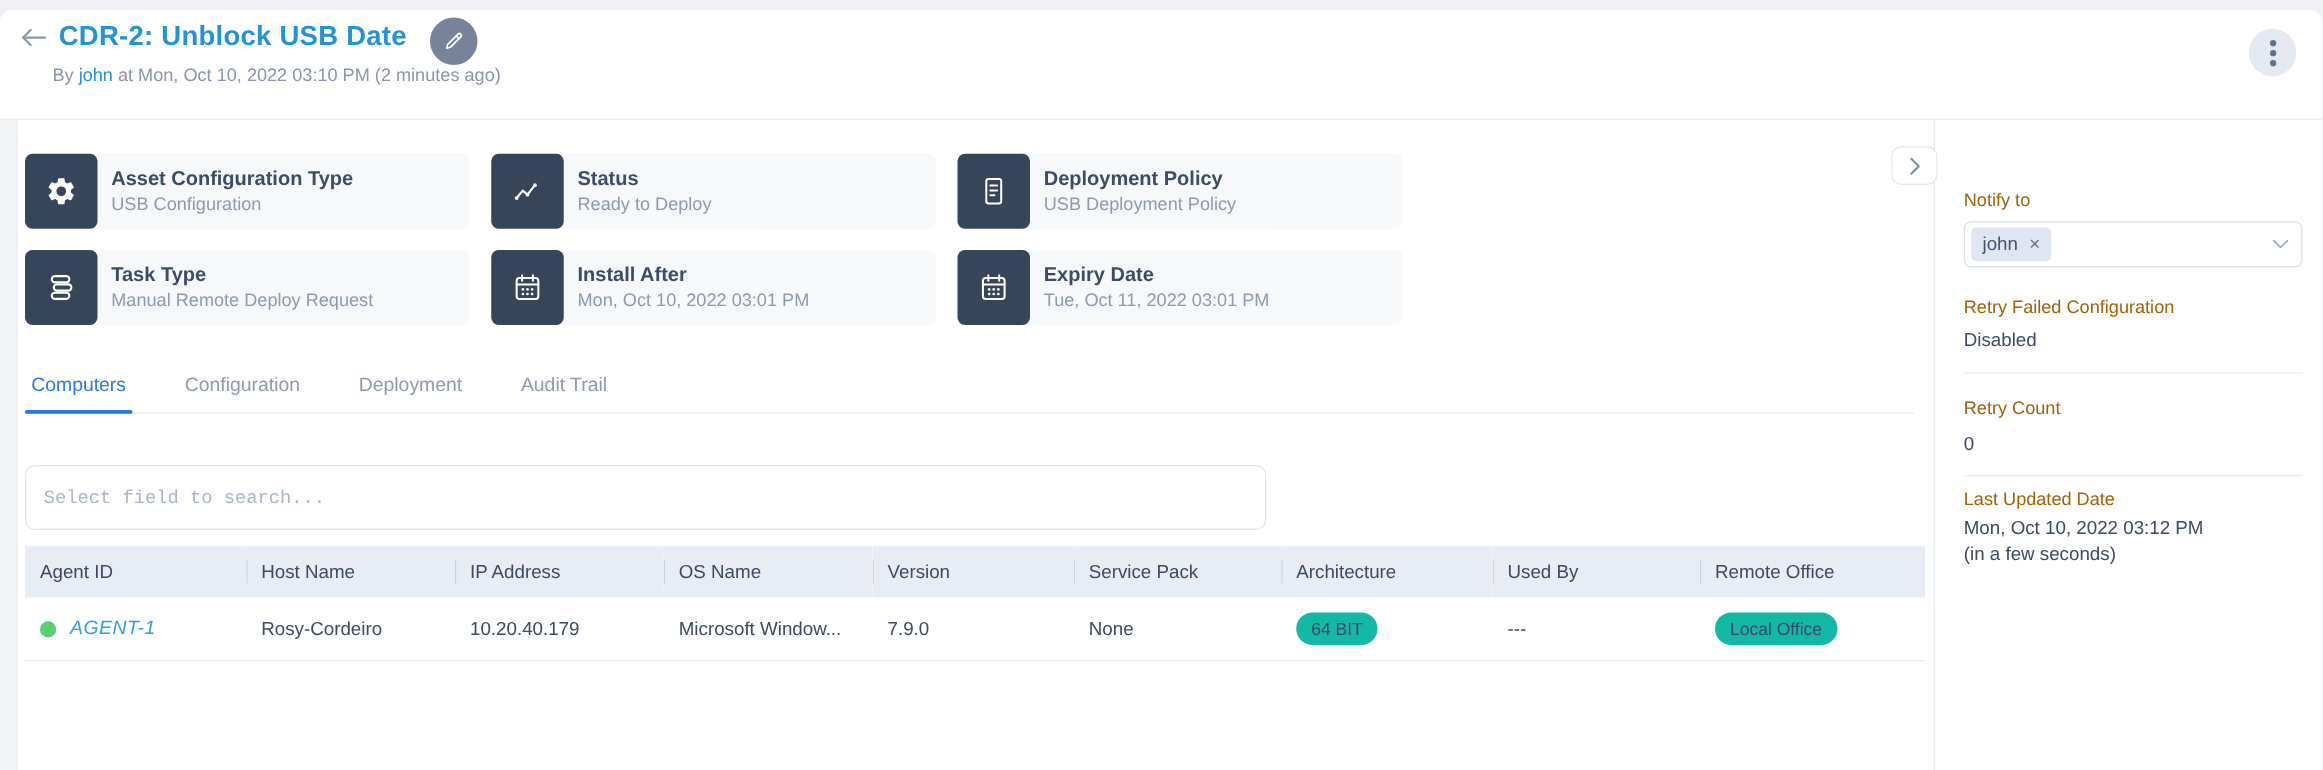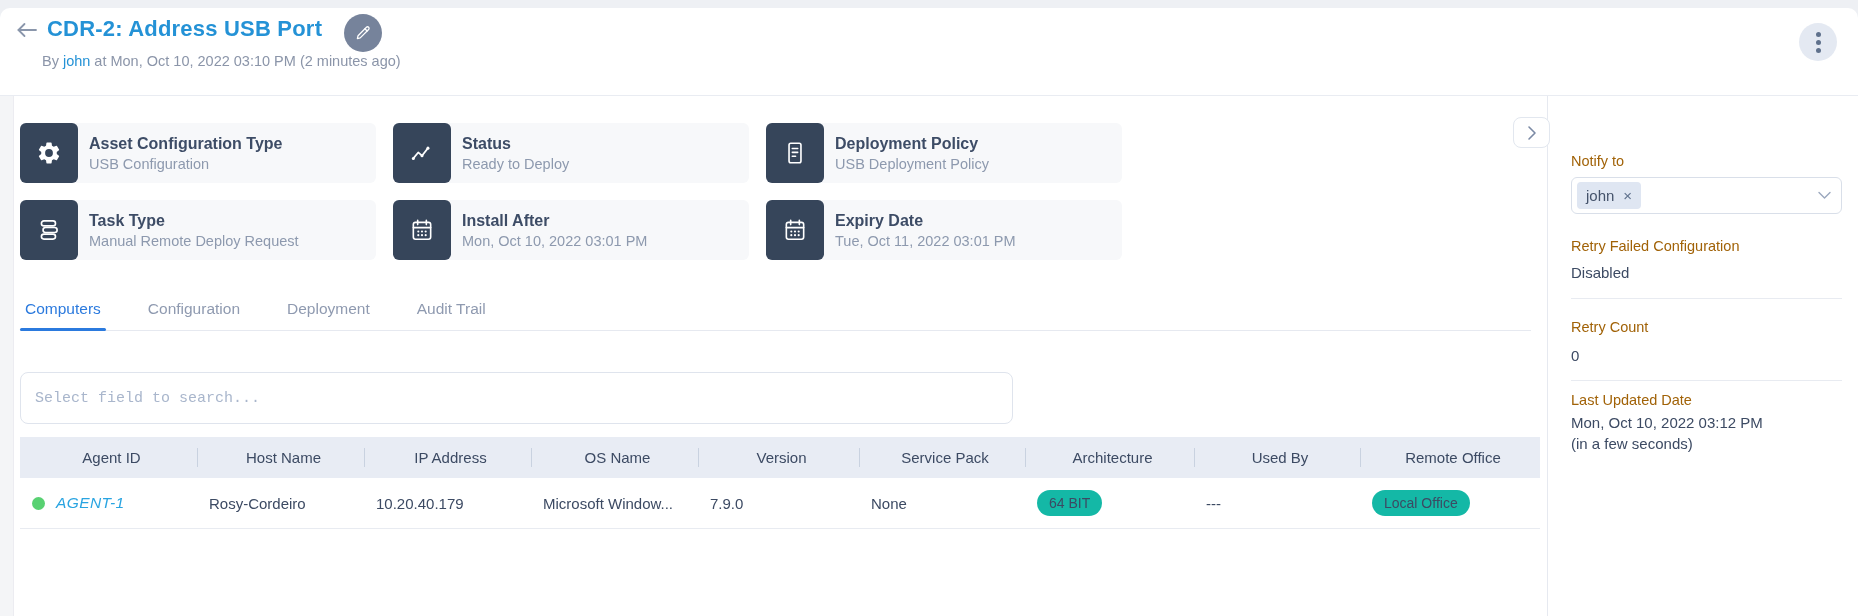--- a/index.html
+++ b/index.html
@@ -35,21 +35,21 @@
 
   
   .collapse-btn{position:absolute;left:1513px;top:117px;width:37px;height:31px;background:#fff;border:1px solid #e2e7ef;border-radius:8px;display:flex;align-items:center;justify-content:center;cursor:pointer;z-index:3;box-sizing:border-box;}
 
   
   .search-input{position:absolute;left:20px;top:372px;width:993px;height:52px;border:1px solid #dfe4ed;border-radius:8px;padding:0 14px;font-size:15px;color:#3c4a63;box-sizing:border-box;outline:none;font-family:Liberation Mono, monospace;background:#fff;}
   .search-input::placeholder{color:#a9b6cc;}
 
   
   .data-table{position:absolute;left:20px;top:437px;width:1520px;border-collapse:collapse;table-layout:fixed;}
-  .data-table th{height:41px;background:#e8ecf4;font-size:15px;font-weight:400;color:#3c4a63;text-align:center;padding:0 6px 0 12px;position:relative;white-space:nowrap;overflow:hidden;}
+  .data-table th{height:41px;background:#e8ecf4;font-size:15px;font-weight:400;color:#3c4a63;text-align:left;padding:0 6px 0 12px;position:relative;white-space:nowrap;overflow:hidden;}
   .data-table th + th::before{content:"";position:absolute;left:0;top:11px;width:1px;height:19px;background:#c9d2e0;}
   .data-table td{height:50px;border-bottom:1px solid #e8ebf1;font-size:15px;color:#3c4a63;padding:0 6px 0 12px;white-space:nowrap;overflow:hidden;}
   .agent-cell{display:flex;align-items:center;gap:11px;}
   .status-dot{width:13px;height:13px;border-radius:50%;background:#58d172;flex:0 0 13px;}
   .agent-link{color:#29a4e1;font-size:15.5px;letter-spacing:.4px;text-decoration:none;cursor:pointer;font-style:italic;}
   .pill{display:inline-block;background:#14b8a6;color:#3c4a63;border-radius:13px;padding:6px 12px;font-size:14px;line-height:1;}
 
   
   .sidebar{position:absolute;left:1547px;top:96px;width:311px;bottom:0;border-left:1px solid #e6e9f0;box-sizing:border-box;padding:57px 16px 0 23px;background:#fff;}
   .side-label{font-size:14.5px;color:#a16207;}
@@ -73,21 +73,21 @@
 <div id="app">
   <div class="panel"></div>
   <div class="left-gutter"></div>
 
   <div class="back-btn">
     <svg width="24" height="20" viewBox="0 0 24 20" fill="none" stroke="#8a96ab" stroke-width="1.8" stroke-linecap="round" stroke-linejoin="round">
       <path d="M21 10H3.5"></path>
         <path d="M9.5 4l-6 6 6 6"></path>
     </svg>
   </div>
-  <div class="page-title">CDR-2: Address USB Port</div>
+  <div class="page-title">CDR-2: Unblock USB Date</div>
   <div class="edit-btn">
     <svg width="18" height="18" viewBox="0 0 24 24" fill="none" stroke="#ffffff" stroke-width="1.7" stroke-linecap="round" stroke-linejoin="round">
       <path d="M4.5 19.5l.9-3.9L16.6 4.4a2.05 2.05 0 0 1 2.9 2.9L8.3 18.5l-3.8 1z"></path>
         <path d="M14.6 6.4l2.9 2.9"></path>
     </svg>
   </div>
   <div class="byline">
     <span class="sp">By</span><span class="user sp">john</span><span>at Mon, Oct 10, 2022 03:10 PM (2 minutes ago)</span>
   </div>
   <div class="kebab-btn">

